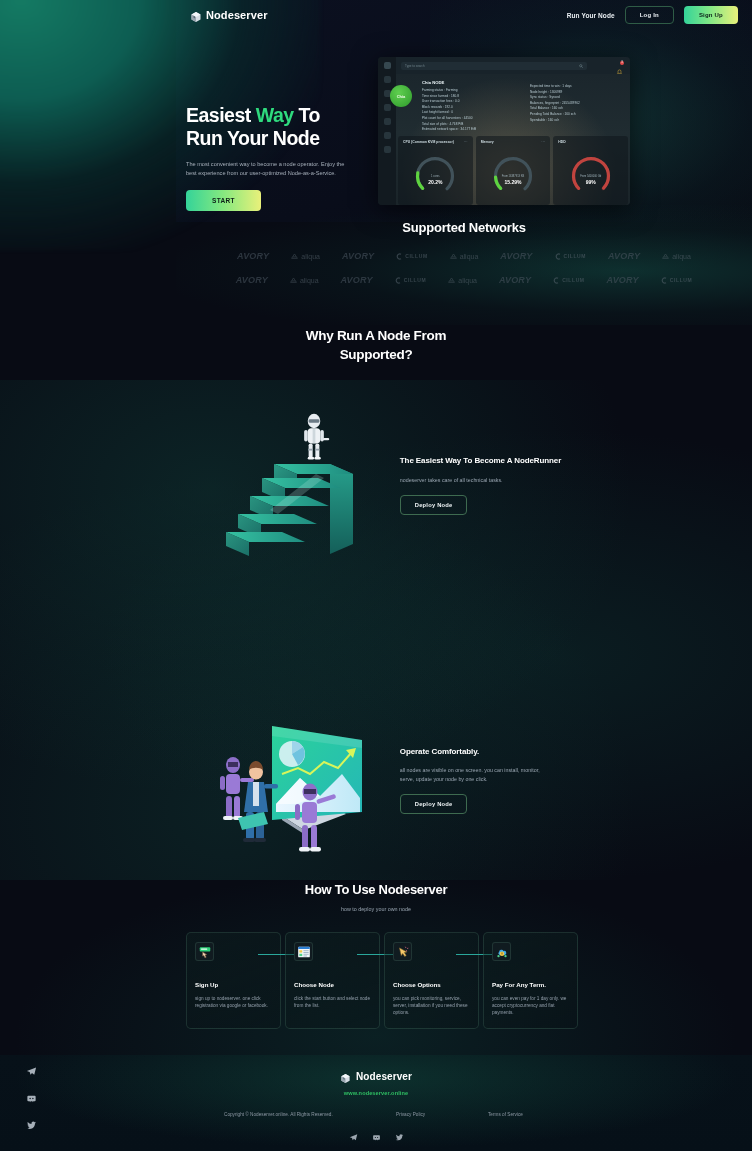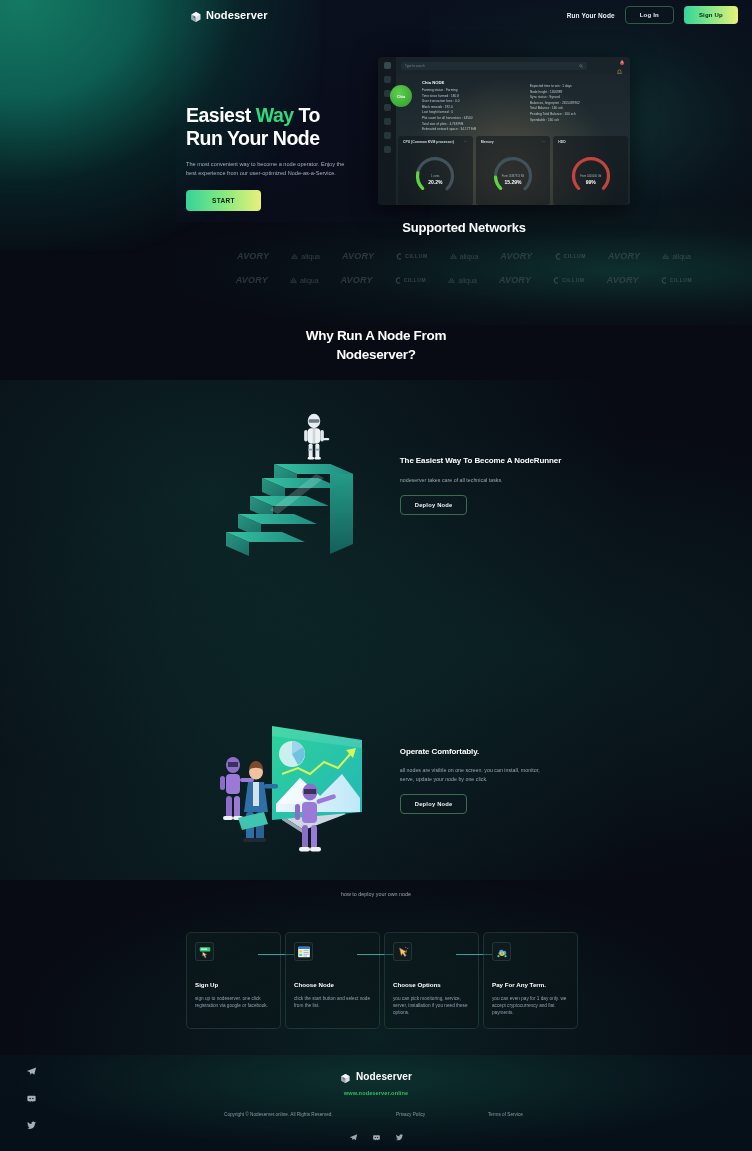--- a/index.html
+++ b/index.html
@@ -415,21 +415,21 @@
       <span class="brand">
           <svg class="ic-c" viewBox="0 0 20 24">
             <path d="M17 4A9 9 0 1 0 17 20" fill="none" stroke="#5a6670" stroke-width="4"></path>
           </svg>
           <span class="brand-cillum">CILLUM</span>
         </span>
     </div>
   </div>
 
   <div class="why-head">
-    <h2><span>Why Run A Node From</span><br><span>Nodeserver?</span></h2>
+    <h2><span>Why Run A Node From</span><br><span>Supported?</span></h2>
   </div>
 
   <div class="feat feat-1">
     <div class="feat-art">
       <svg class="stairs" viewBox="0 0 150 150">
         <defs>
           <linearGradient id="st1" x1="0" y1="0" x2="1" y2="1">
             <stop offset="0" stop-color="#2fa890"></stop>
               <stop offset="1" stop-color="#1d7d73"></stop>
           </linearGradient>
@@ -561,20 +561,21 @@
       </svg>
     </div>
     <div class="feat-txt">
       <h3>Operate Comfortably.</h3>
       <p>all nodes are visible on one screen. you can install, monitor, serve, update your node by one click.</p>
       <button class="btn-deploy">Deploy Node</button>
     </div>
   </div>
 
   <div class="how-head">
+    <h2>How To Use Nodeserver</h2>
     <p>how to deploy your own node</p>
   </div>
 
   <div class="steps">
     <div class="step">
       <div class="step-ico">
         <svg viewBox="0 0 24 24" width="14" height="14">
           <rect x="3" y="4" width="18" height="7" rx="1.5" fill="#2fd37a"></rect>
           <rect x="5" y="6" width="11" height="2" rx="1" fill="#eafff3"></rect>
           <path d="M8 12v7l2-1 2 4 2-1-2-4 3-.5z" fill="#f2d6b8" stroke="#7b5a3c" stroke-width="1"></path>

